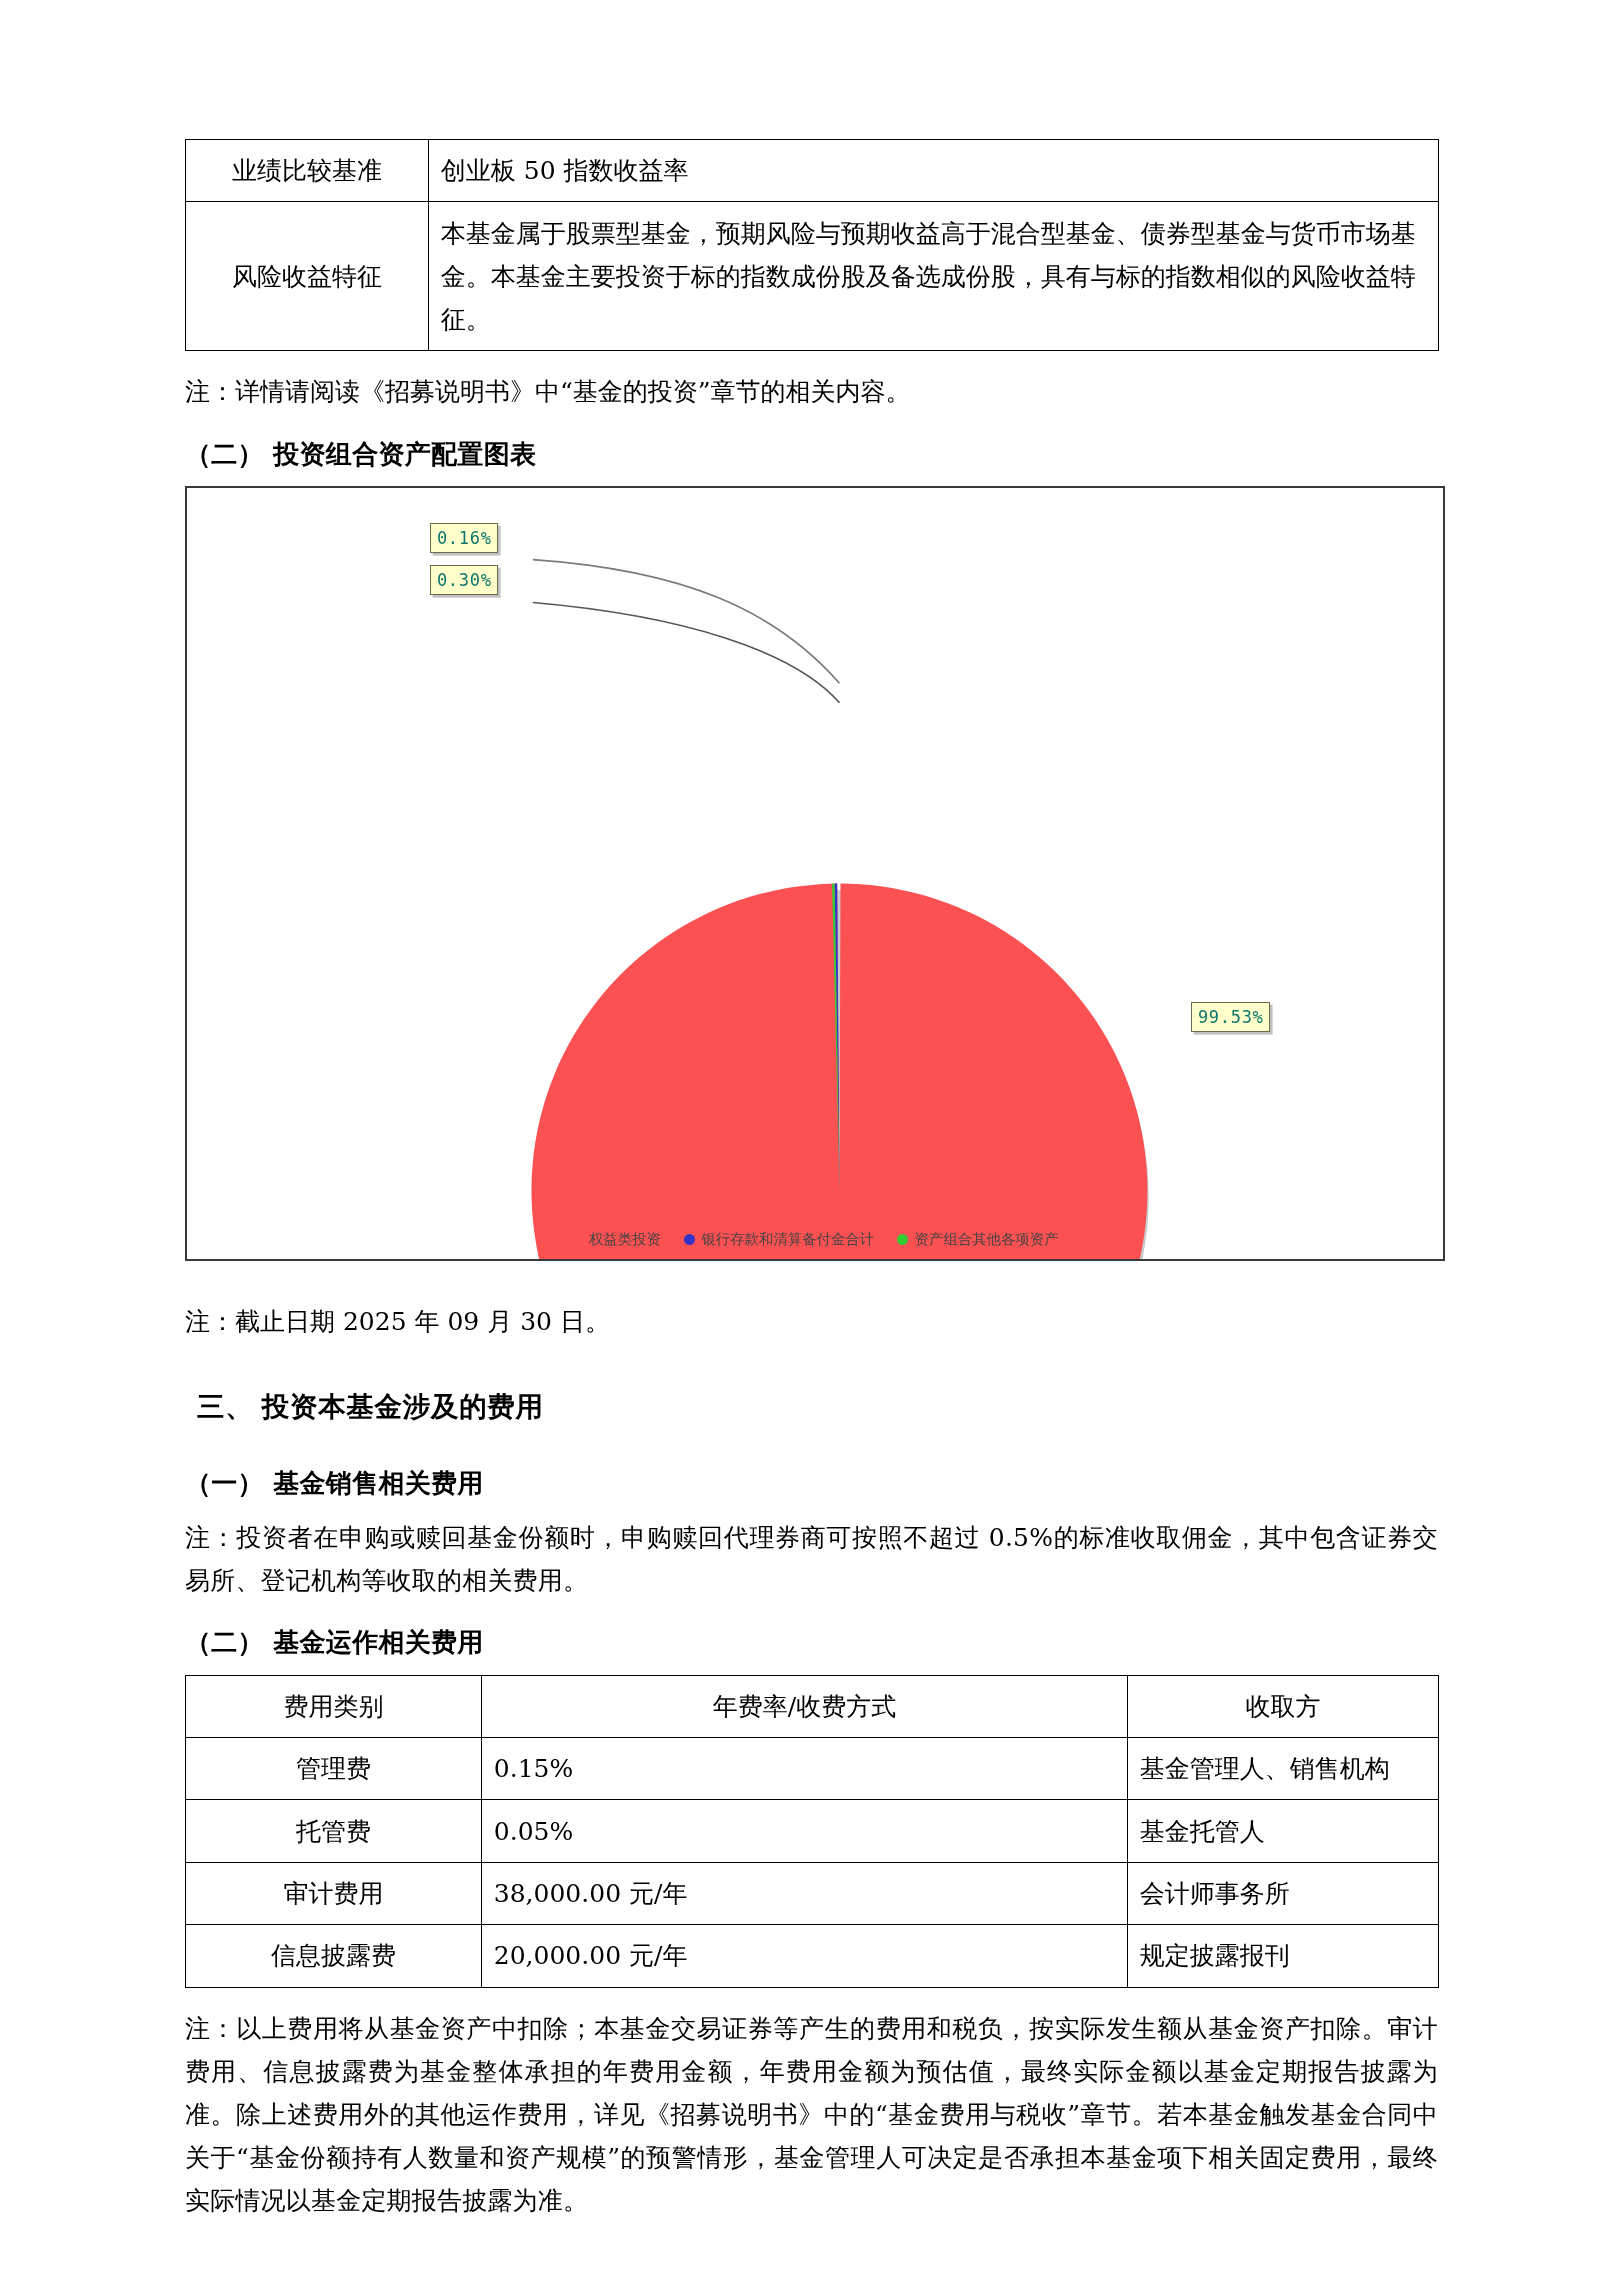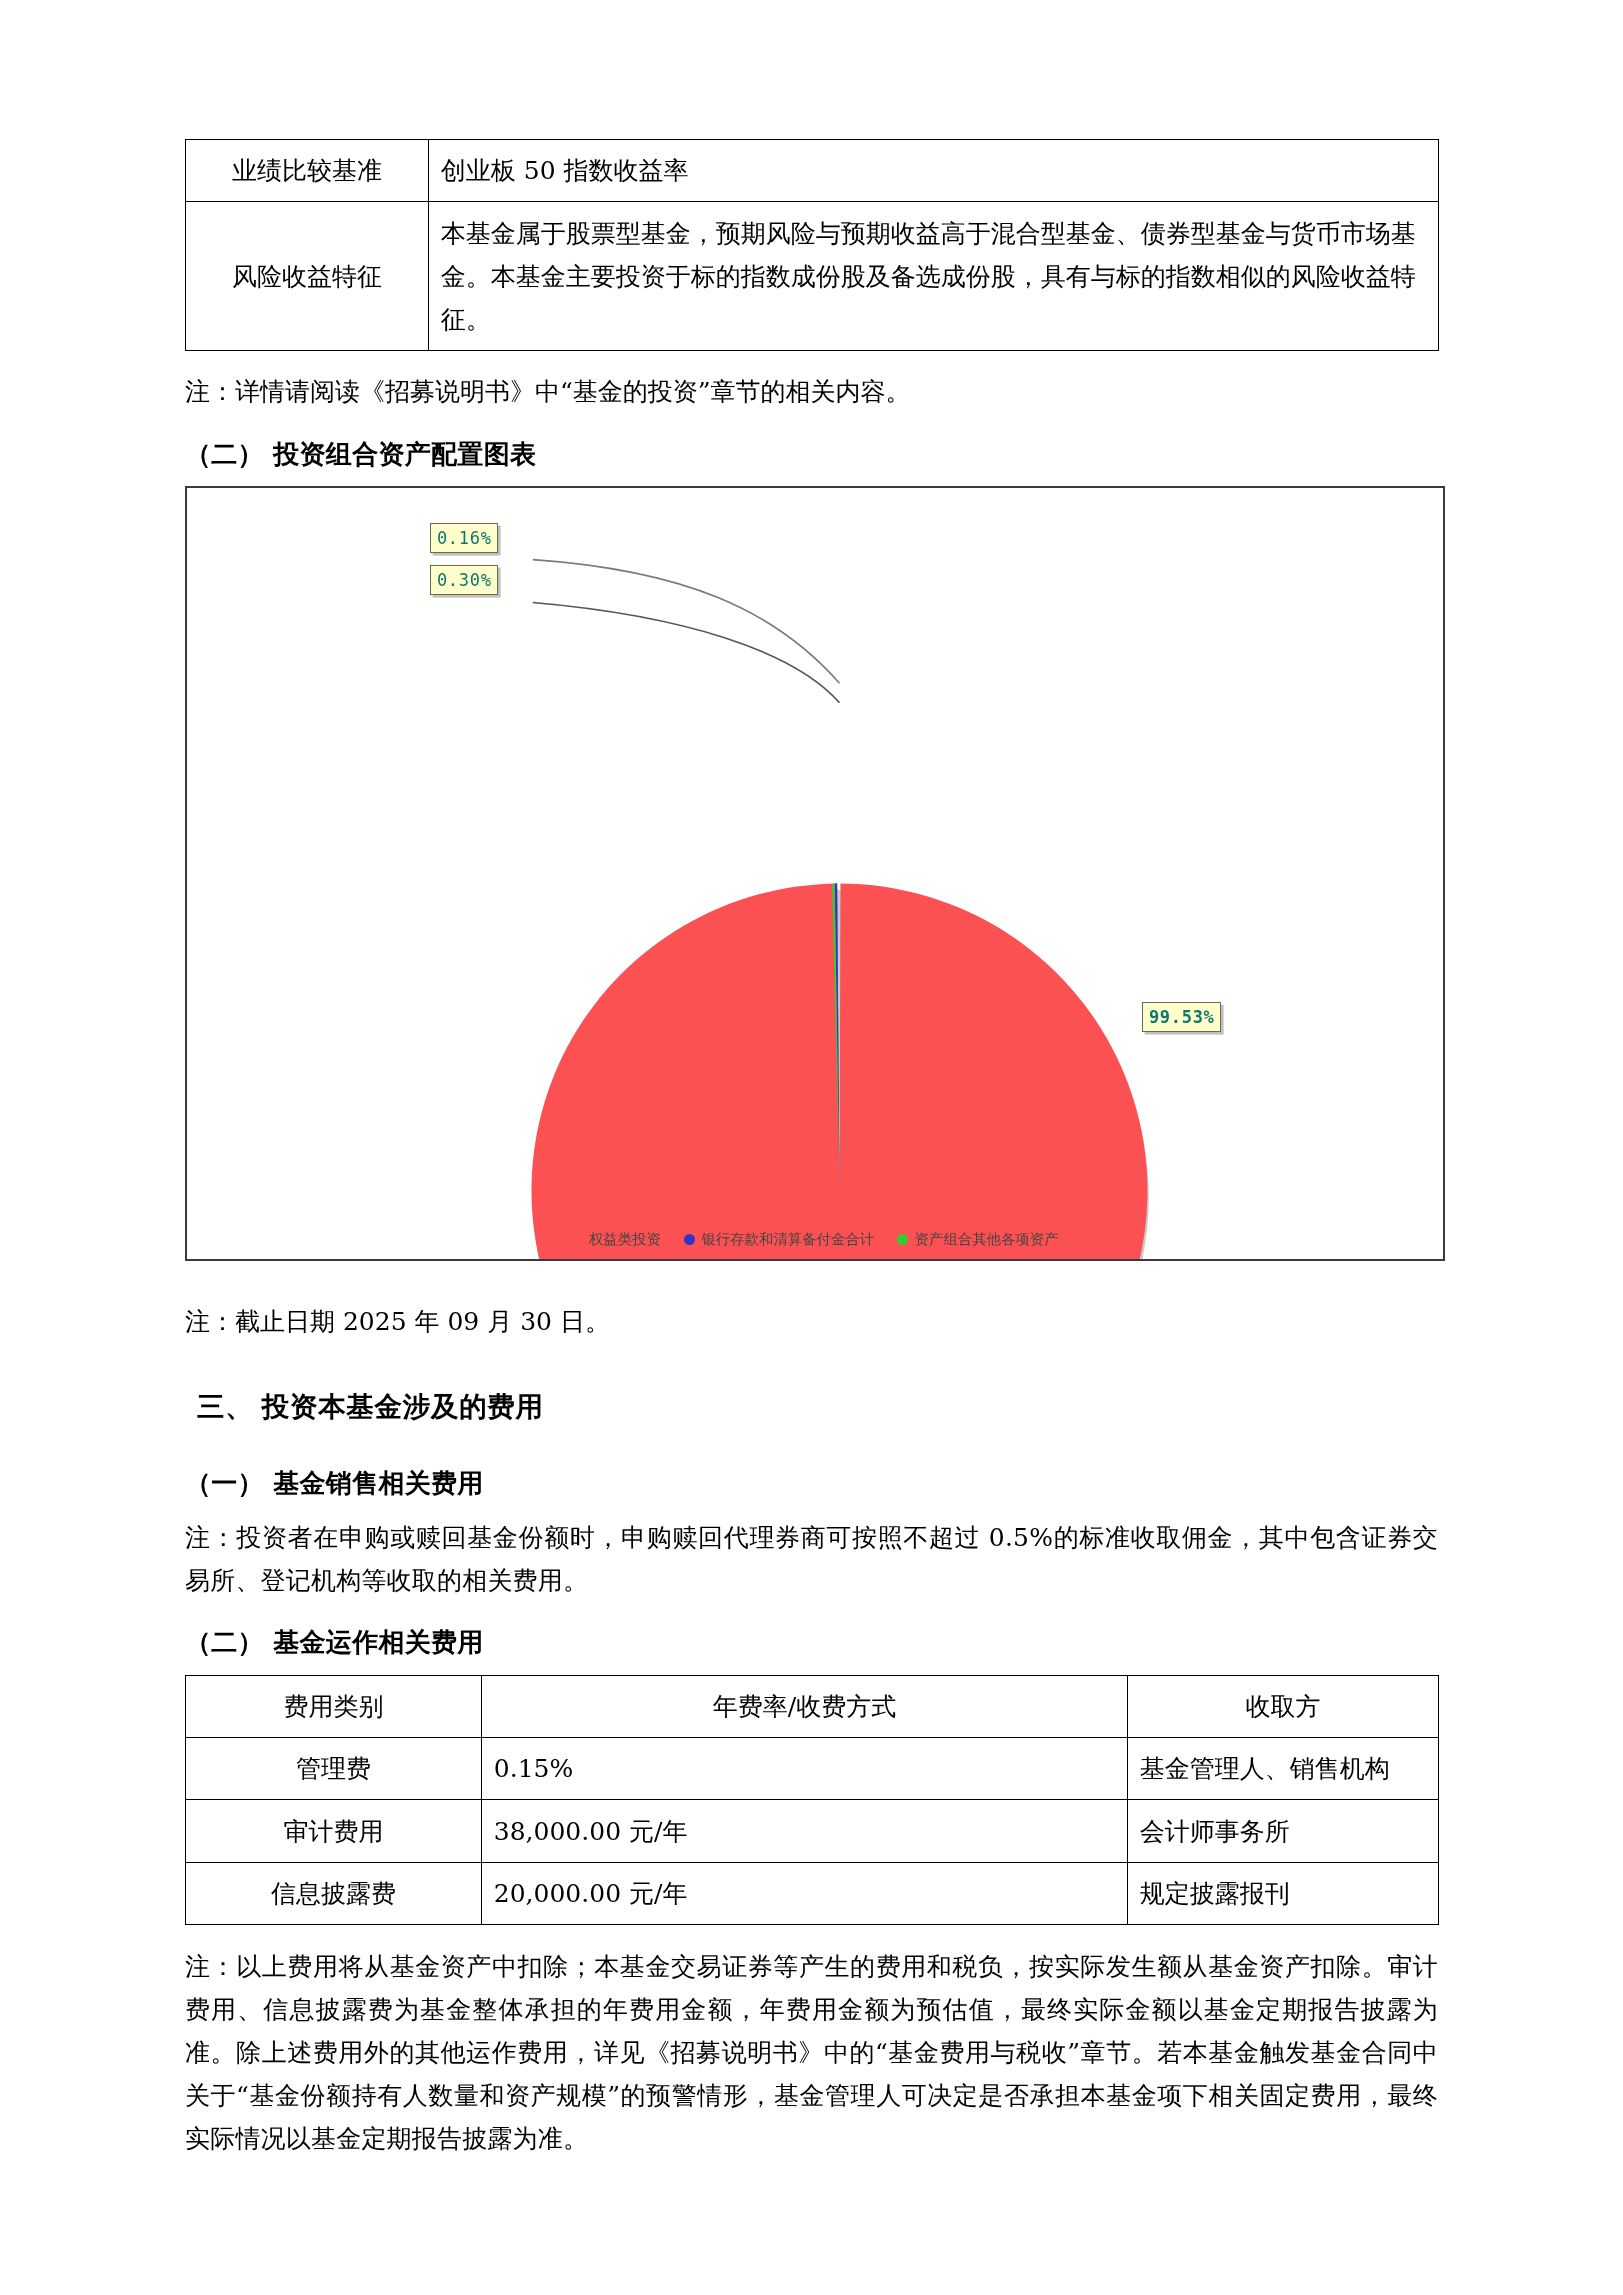--- a/index.html
+++ b/index.html
@@ -115,21 +115,21 @@
     font-family: "DejaVu Sans Mono", "Liberation Mono", monospace;
     font-size: 17px;
     line-height: 1;
     padding: 5.2px 5.9px 5.9px 5.9px;
     color: #0f766e;
     white-space: nowrap;
     letter-spacing: 0.7px;
   }
   .callout-a { left: 243px; top: 35px; }
   .callout-b { left: 243px; top: 77px; }
-  .callout-c { left: 955px; top: 514px; font-weight: bold; }
+  .callout-c { left: 1004px; top: 514px; }
 
   .legend {
     position: absolute;
     left: 0;
     bottom: 10.5px;
     width: 100%;
     display: flex;
     justify-content: center;
     align-items: center;
     gap: 23px;
@@ -276,20 +276,25 @@
           <td class="cell-center">收取方</td>
         </tr>
       </thead>
       <tbody>
         <tr>
           <td class="cell-center">管理费</td>
           <td class="cell-left">0.15%</td>
           <td class="cell-left">基金管理人、销售机构</td>
         </tr>
         <tr>
+          <td class="cell-center">托管费</td>
+          <td class="cell-left">0.05%</td>
+          <td class="cell-left">基金托管人</td>
+        </tr>
+        <tr>
           <td class="cell-center">审计费用</td>
           <td class="cell-left">38,000.00 元/年</td>
           <td class="cell-left">会计师事务所</td>
         </tr>
         <tr>
           <td class="cell-center">信息披露费</td>
           <td class="cell-left">20,000.00 元/年</td>
           <td class="cell-left">规定披露报刊</td>
         </tr>
       </tbody>

